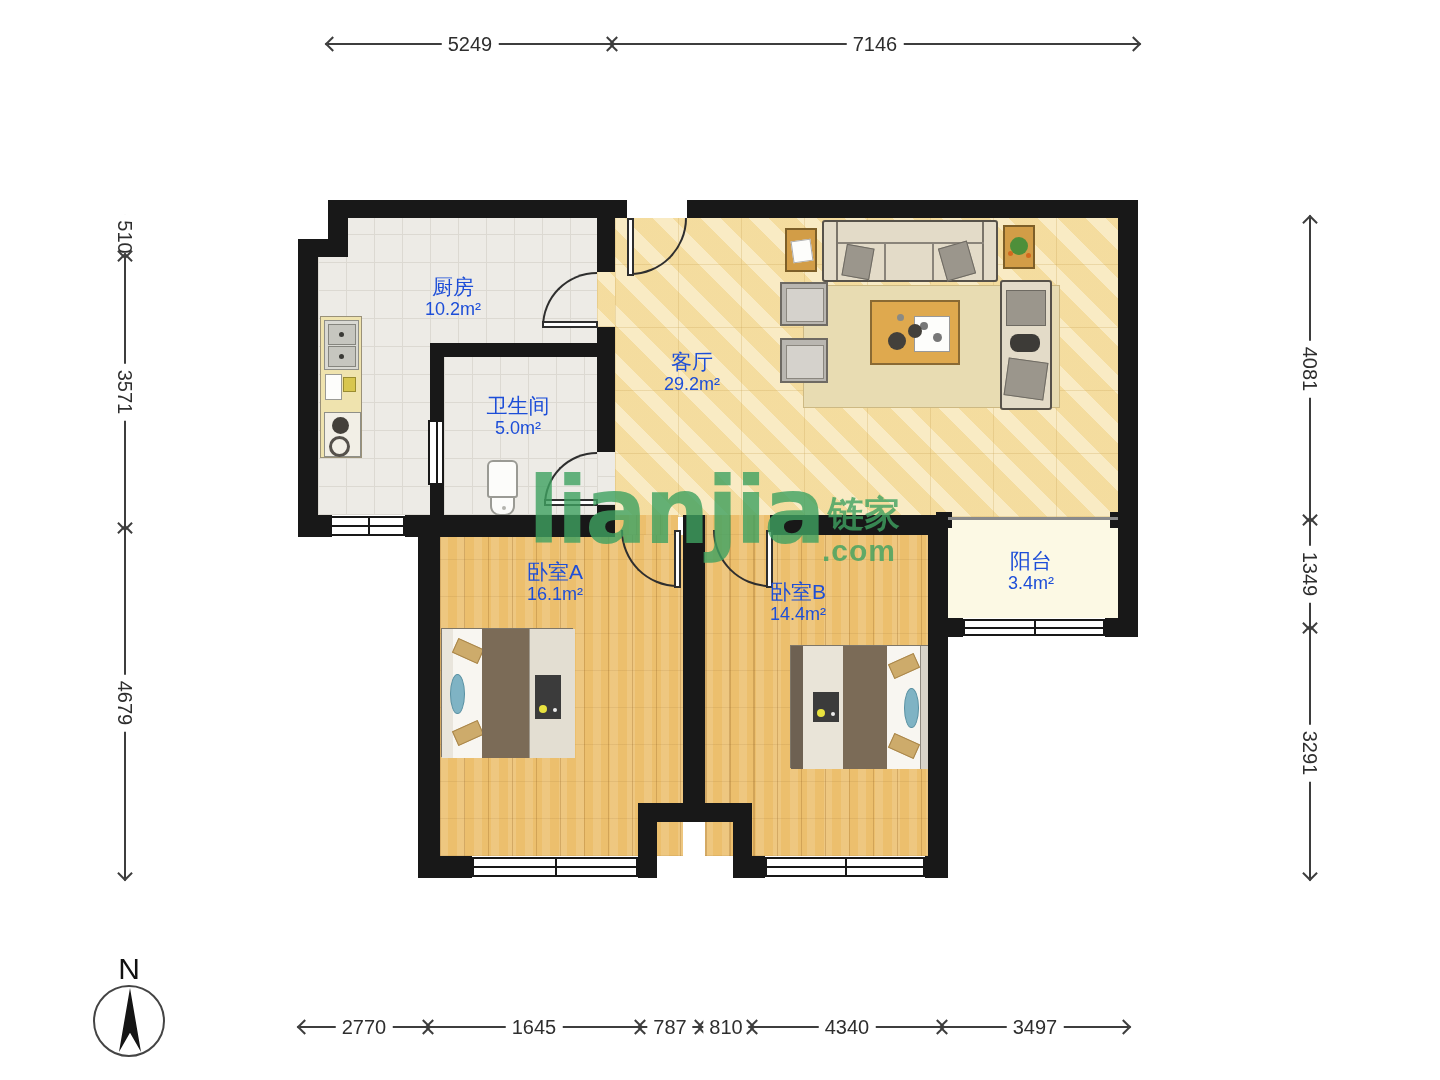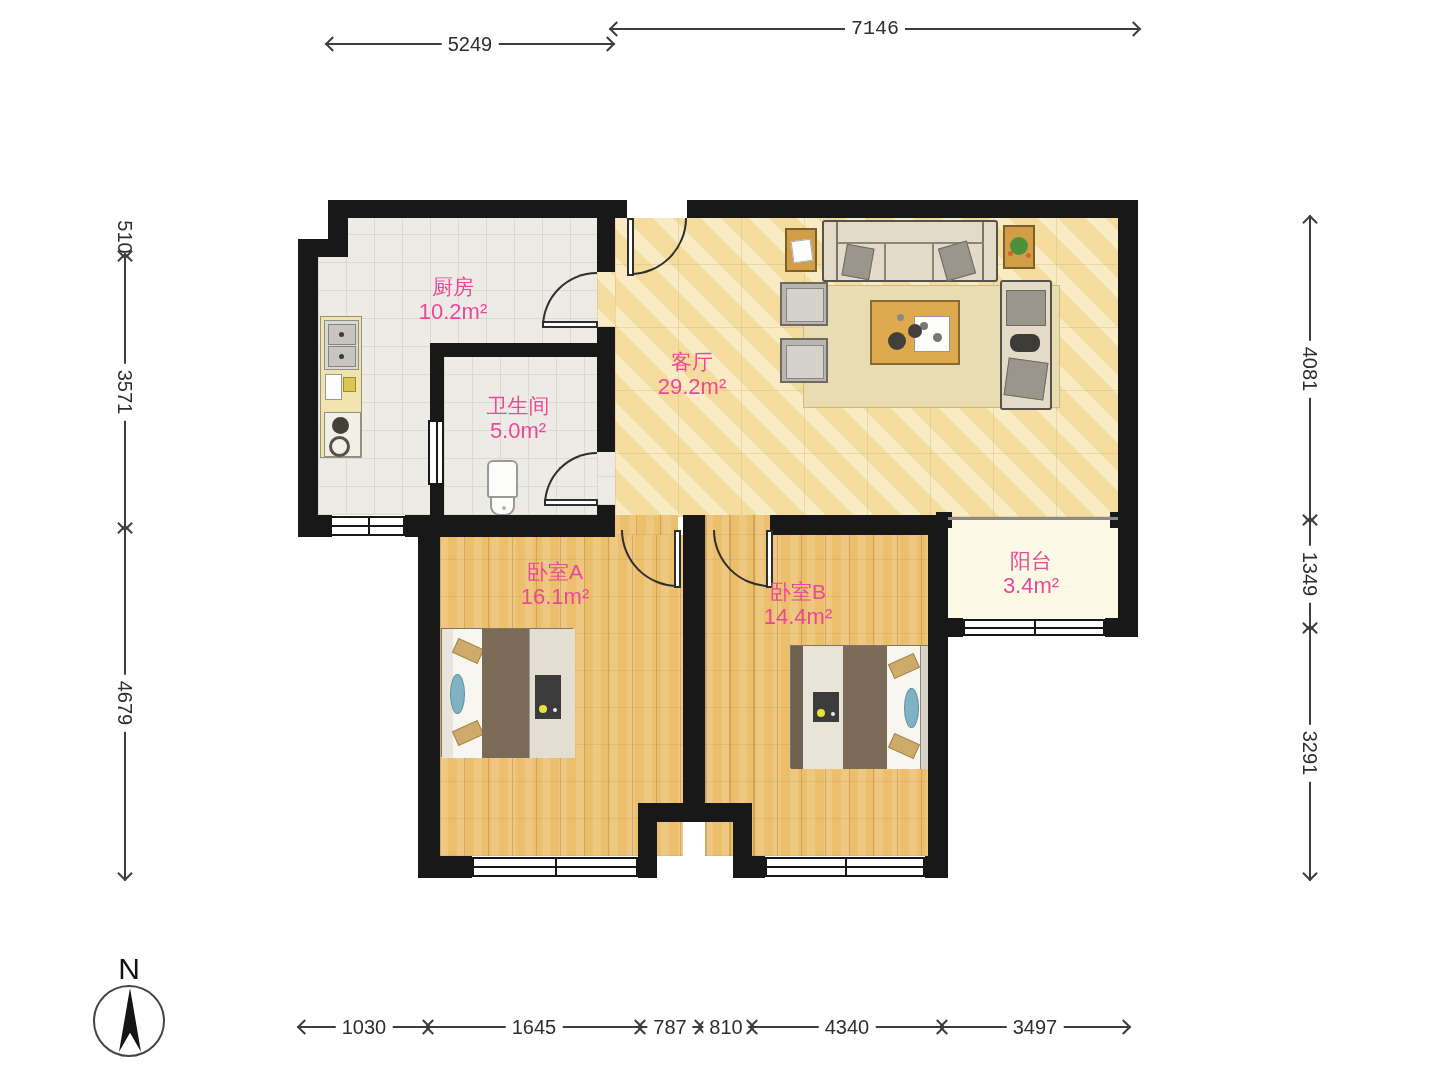--- a/index.html
+++ b/index.html
@@ -39,24 +39,24 @@
   .dim-h::after{content:"";position:absolute;right:0;top:50%;width:9px;height:9px;
      border-right:2px solid #3d3d3d;border-top:2px solid #3d3d3d;transform:translate(1px,-50%) rotate(45deg);}
   .dim-v::before{content:"";position:absolute;top:0;left:50%;width:9px;height:9px;
      border-left:2px solid #3d3d3d;border-top:2px solid #3d3d3d;transform:translate(-50%,-1px) rotate(45deg);}
   .dim-v::after{content:"";position:absolute;bottom:0;left:50%;width:9px;height:9px;
      border-right:2px solid #3d3d3d;border-bottom:2px solid #3d3d3d;transform:translate(-50%,1px) rotate(45deg);}
   .dim-label{position:absolute;left:50%;top:50%;transform:translate(-50%,-50%);
      background:#fff;padding:1px 6px;font-size:20px;color:#2e2e2e;white-space:nowrap;line-height:1;}
   .dim-v .dim-label{transform:translate(-50%,-50%) rotate(90deg);}
   
-  .room-label{position:absolute;transform:translateX(-50%);text-align:center;color:#ec4899;
+  .room-label{position:absolute;transform:translateX(-50%);text-align:center;color:#1d4ed8;
      z-index:50;white-space:nowrap;line-height:1.15;}
   .room-label .nm{font-size:21px;}
-  .room-label .ar{font-size:22px;}
+  .room-label .ar{font-size:18px;}
   
   .fur{position:absolute;box-sizing:border-box;z-index:10;}
   
   #watermark{position:absolute;left:528px;top:462px;width:400px;height:120px;z-index:60;
      opacity:.8;color:#3fa261;pointer-events:none;}
   #wm-logo{position:absolute;left:0;top:-4px;font-size:92px;font-weight:bold;letter-spacing:-3px;
      font-family:"DejaVu Sans",sans-serif;}
   #wm-cn{position:absolute;left:300px;top:28px;font-size:36px;font-weight:bold;}
   #wm-com{position:absolute;left:294px;top:72px;font-size:30px;font-weight:bold;letter-spacing:1px;}
   
@@ -68,26 +68,26 @@
      color:#111;z-index:5;}
 </style>
 </head>
 <body>
 
 <div id="stage">
 
   <div class="dim-h" style="left:328px;top:43px;width:284px;">
     <span class="dim-label">5249</span>
     </div>
-  <div class="dim-h" style="left:612px;top:28px;width:526px;font-family:Liberation Mono, monospace;">
+  <div class="dim-h" style="left:612px;top:43px;width:526px;">
     <span class="dim-label">7146</span>
     </div>
 
   <div class="dim-h" style="left:300px;top:1026px;width:128px;">
-    <span class="dim-label">1030</span>
+    <span class="dim-label">2770</span>
     </div>
   <div class="dim-h" style="left:428px;top:1026px;width:212px;">
     <span class="dim-label">1645</span>
     </div>
   <div class="dim-h" style="left:640px;top:1026px;width:60px;">
     <span class="dim-label">787</span>
     </div>
   <div class="dim-h" style="left:700px;top:1026px;width:52px;">
     <span class="dim-label">810</span>
     </div>
@@ -299,18 +299,23 @@
     </div>
   <div class="room-label" style="left:798px;top:580px;">
       <div class="nm">卧室B</div>
       <div class="ar">14.4m²</div>
     </div>
   <div class="room-label" style="left:1031px;top:549px;">
       <div class="nm">阳台</div>
       <div class="ar">3.4m²</div>
     </div>
 
+  <div id="watermark">
+      <div id="wm-logo">lianjia</div>
+      <div id="wm-cn">链家</div>
+      <div id="wm-com">.com</div>
+    </div>
 
   <div id="compass-n">N</div>
   <div id="compass-circle"></div>
   <div id="compass-needle"></div>
 
 </div>
 
 </body></html>

